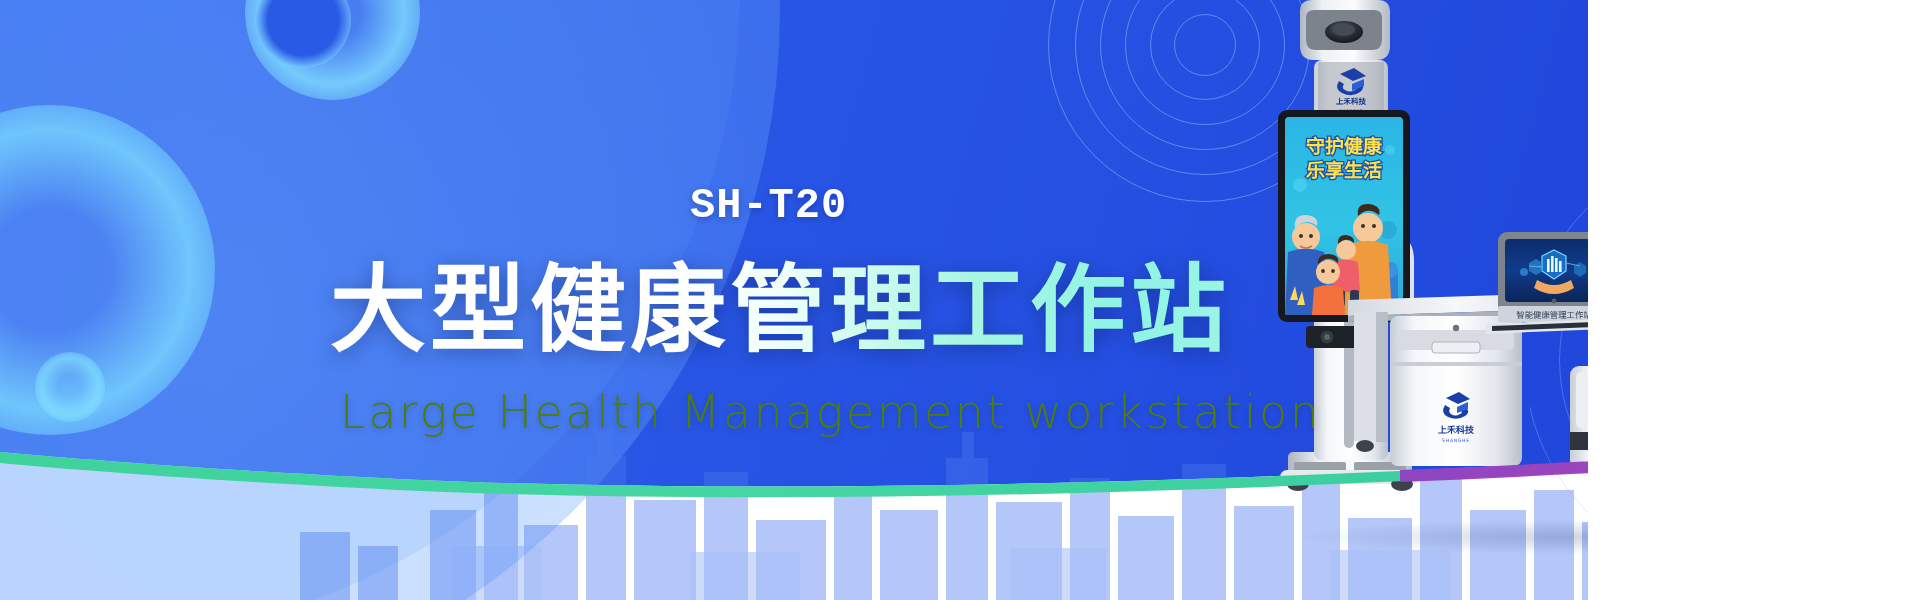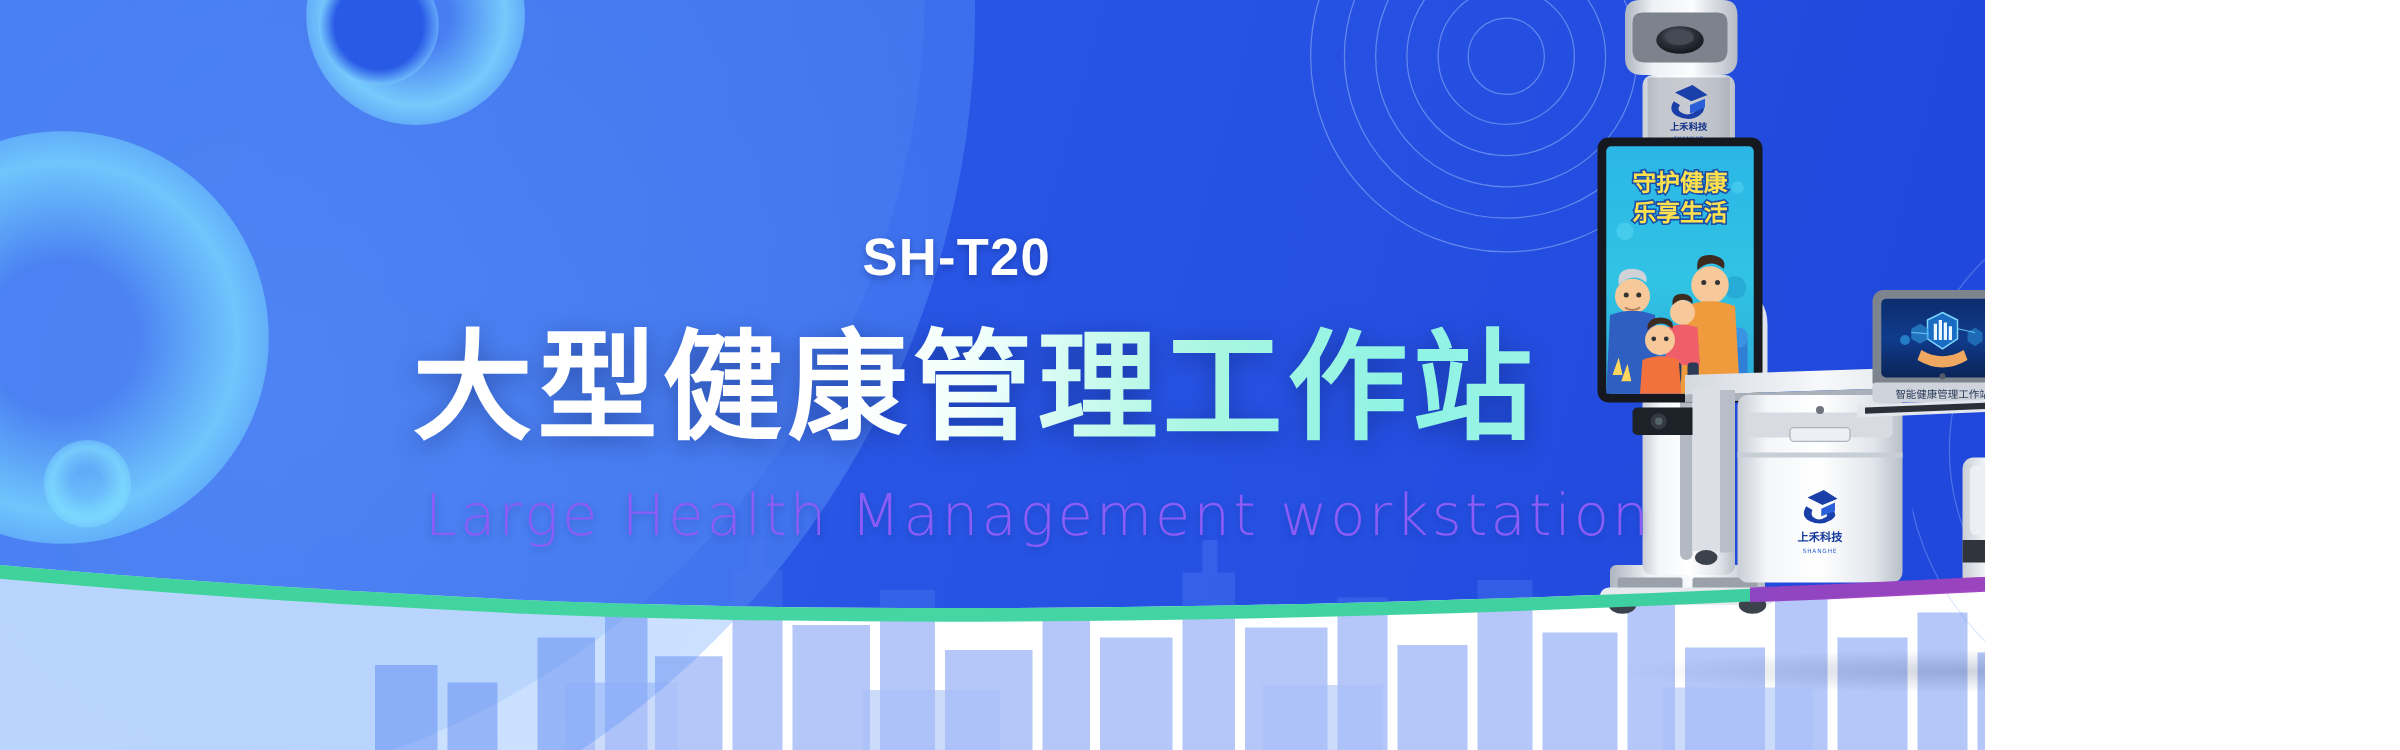--- a/index.html
+++ b/index.html
@@ -90,35 +90,35 @@
     position:absolute;left:0;bottom:0;width:1920px;height:240px;
     opacity:.55;
   }
 
   
   .copy{position:absolute;left:0;top:0;width:1920px;height:600px;}
   .model{
     position:absolute;left:690px;top:182px;
     font-size:42px;font-weight:bold;color:#ffffff;letter-spacing:1px;
     text-shadow:0 2px 6px rgba(10,30,90,.35);
-    font-family:Liberation Sans, sans-serif;
+    font-family:Liberation Mono, monospace;
   }
   .title-cn{
     position:absolute;left:330px;top:232px;
     font-size:96px;font-weight:bold;letter-spacing:4px;
     font-family:"DejaVu Sans","Liberation Sans",sans-serif;
     background:linear-gradient(100deg,#ffffff 0%,#ffffff 38%,#f0fffb 50%,#a8f6e2 70%,#8ff3e4 88%,#9df5e6 100%);
     -webkit-background-clip:text;background-clip:text;
     color:transparent;-webkit-text-fill-color:transparent;
     filter:drop-shadow(0 4px 10px rgba(8,26,86,.40));
     white-space:nowrap;
   }
   .title-en{
     position:absolute;left:340px;top:385px;
-    font-size:46px;font-weight:300;color:#8b5cf6;letter-spacing:2.5px;
+    font-size:46px;font-weight:300;color:#4d7c0f;letter-spacing:2.5px;
     font-family:"DejaVu Sans","Liberation Sans",sans-serif;
     white-space:nowrap;
     text-shadow:0 2px 6px rgba(10,30,90,.25);
   }
 
   
   .product{position:absolute;left:1240px;top:0;width:680px;height:600px;}
 
   
   .floor-shadow{

